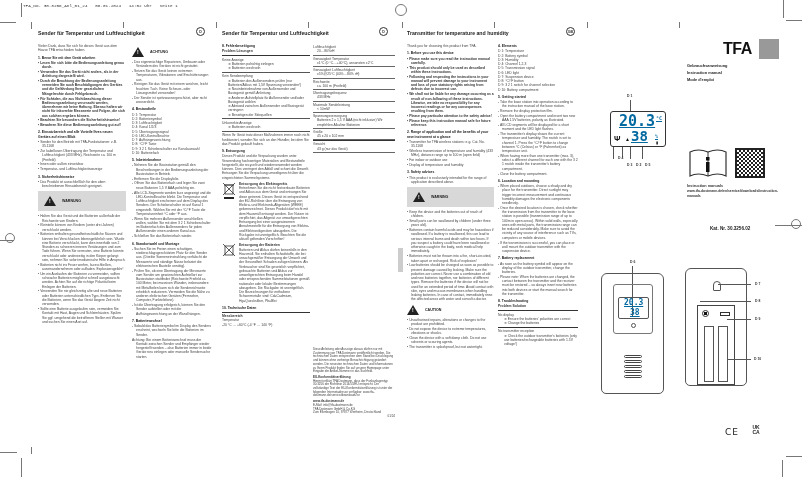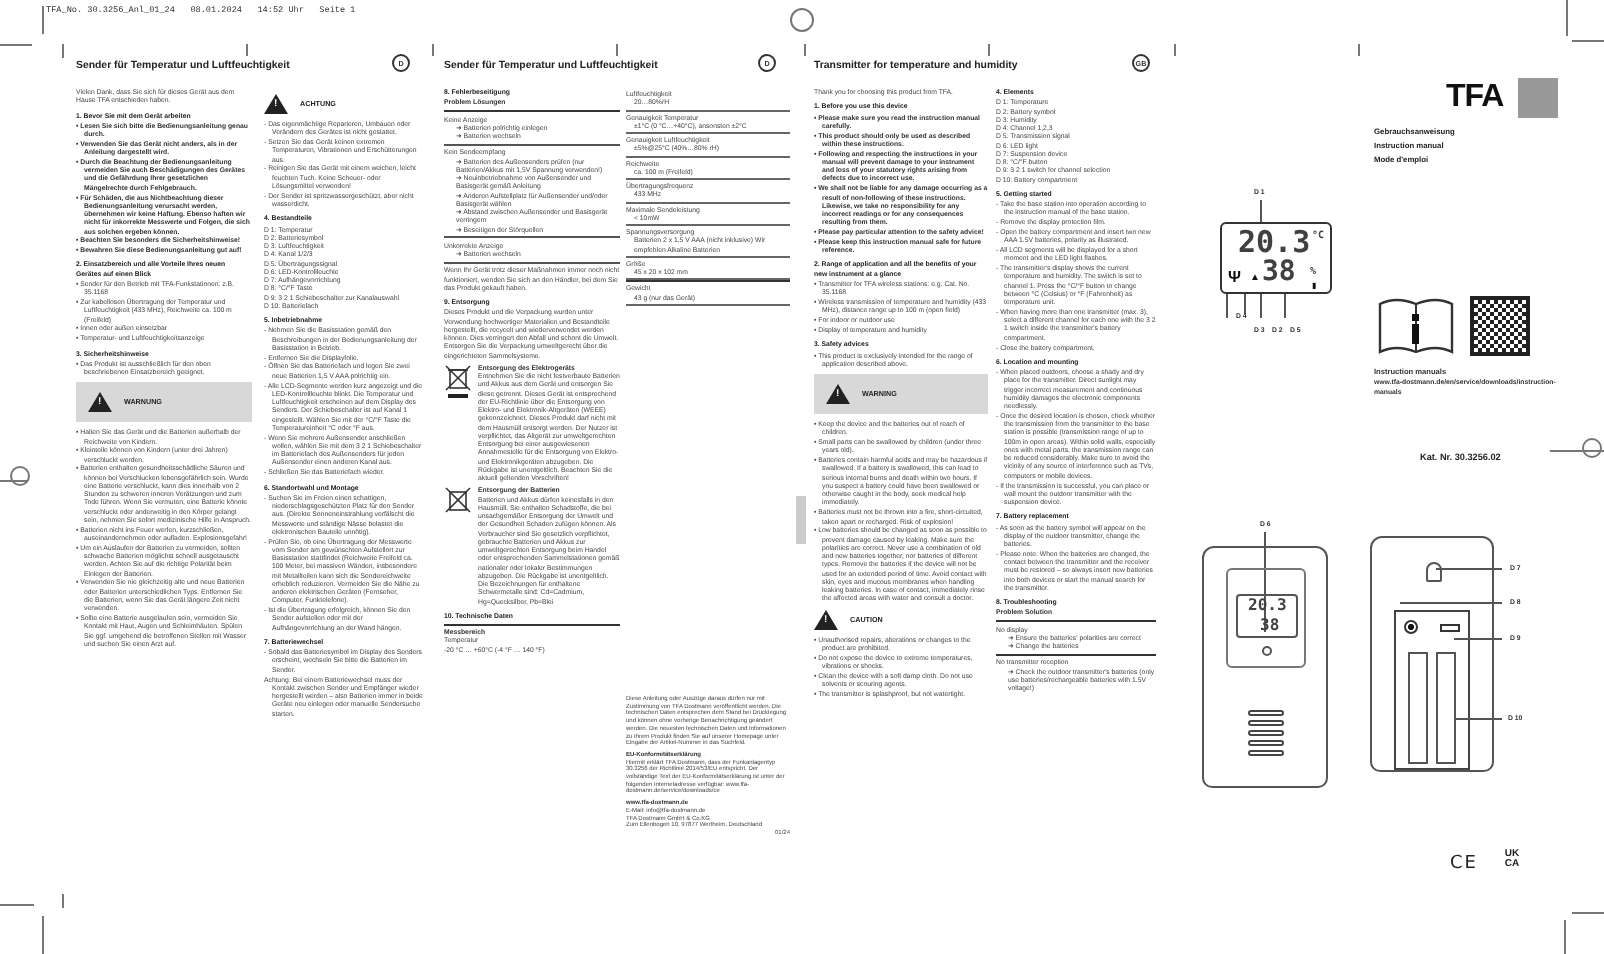--- a/index.html
+++ b/index.html
@@ -22,21 +22,21 @@
   .rule { border-top: 0.6px solid #555; margin: 1.5px 0; }
   .rule2 { border-top: 1px solid #333; margin: 1.5px 0; }
   .tbl .r { border-bottom: 0.5px solid #666; padding: 1px 0; }
   .tbl .v { padding-left: 4px; }
   .arrow { padding-left: 6px; }
   .kat { position: absolute; font-weight: bold; font-size: 4.6px; color: #222; }
   .logo { position: absolute; left: 723px; top: 39px; width: 56px; height: 20px; }
   .logo .bg { position: absolute; right: 0; top: 0; width: 20px; height: 20px; background: #999; }
   .logo .txt { position: absolute; left: 0; top: 1px; font-family: "Liberation Sans", sans-serif; font-weight: bold; font-size: 16px; letter-spacing: -0.5px; color: #111; }
   .lcd { position: absolute; border: 1px solid #333; border-radius: 3px; background: #fff; }
-  .seg { font-family: "DejaVu Sans Mono", monospace; color: #404040; font-weight: bold; }
+  .seg { font-family: "DejaVu Sans Mono", monospace; color: #0369a1; font-weight: bold; text-decoration: underline; }
   .lbl { position: absolute; font-size: 3.4px; font-weight: bold; color: #333; }
   .line { position: absolute; background: #555; }
 </style>
 </head>
 <body>
 
 <div class="hdr">TFA_No. 30.3256_Anl_01_24   08.01.2024   14:52 Uhr   Seite 1</div>
 
 <div class="crop" style="left:21px;top:3px;width:0.6px;height:14px;"></div>
 <div class="crop" style="left:0;top:22px;width:16px;height:0.6px;"></div>

